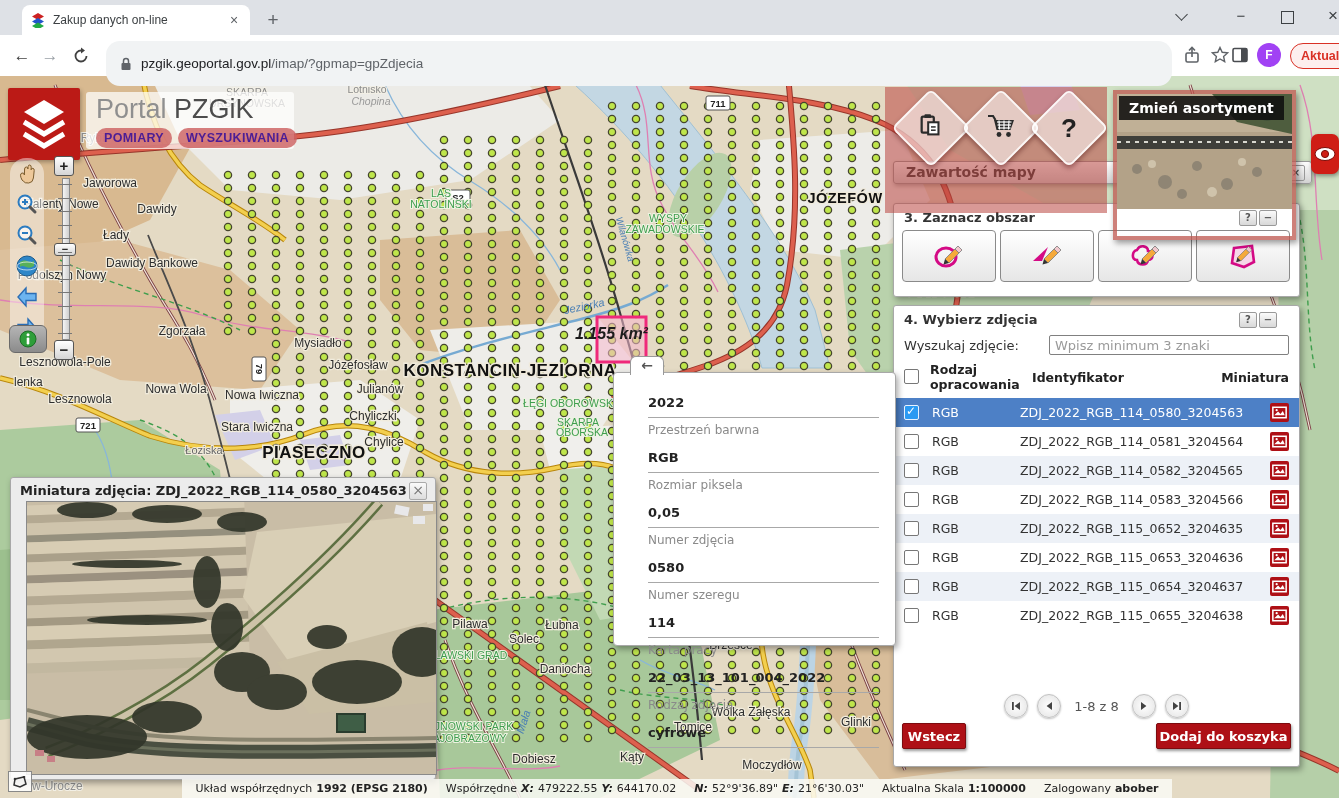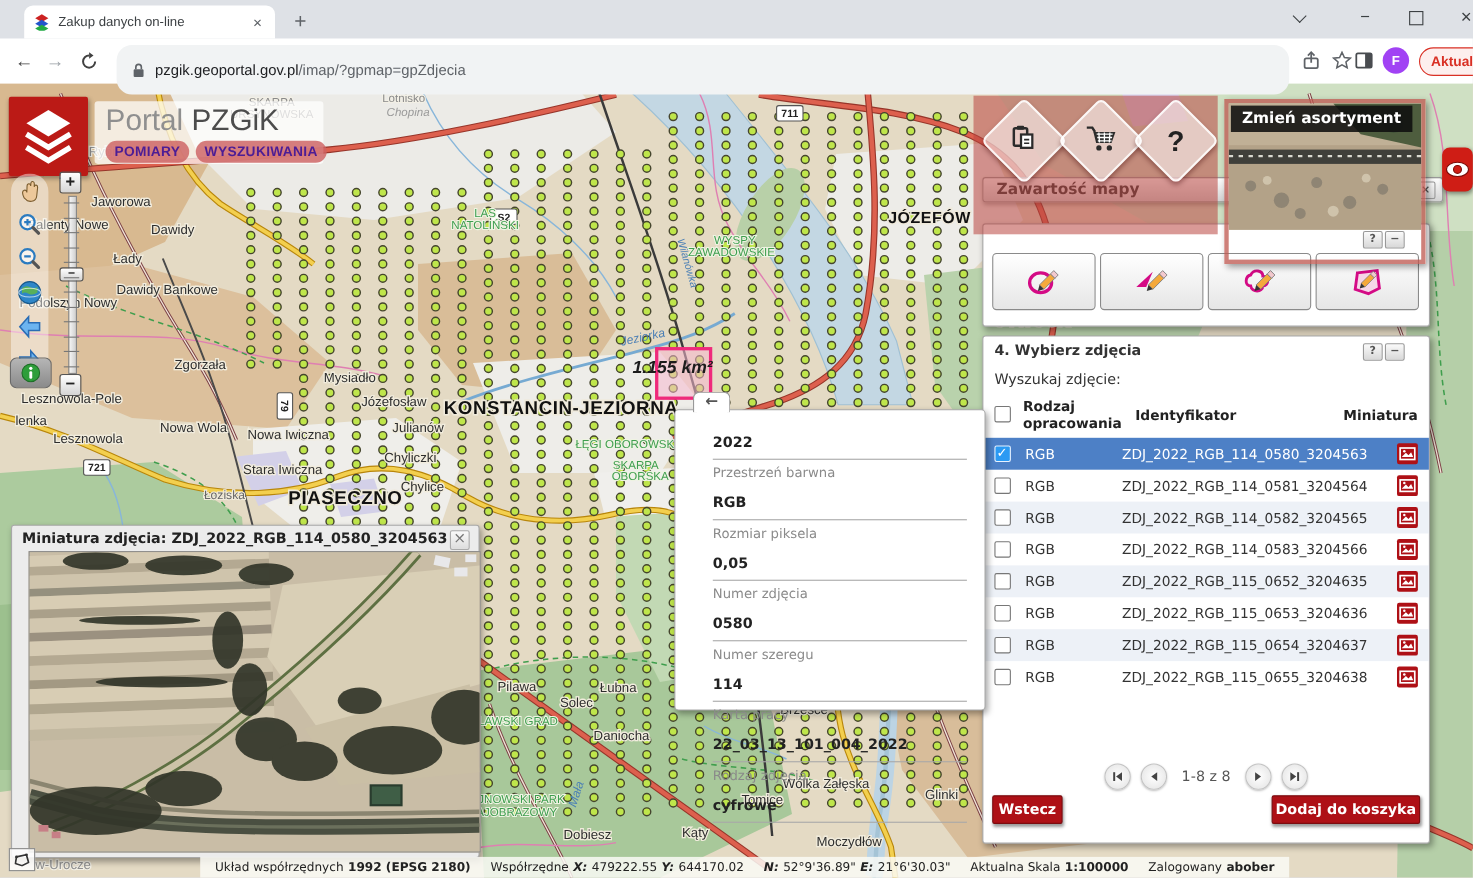--- a/index.html
+++ b/index.html
@@ -1594,20 +1594,21 @@
 <div class="sldbtn abs" style="left:54px;top:340px">−</div>
 
 <div id="toc-header">
   <div class="t">Zawartość mapy</div>
   <div class="pctl" style="right:44px;top:3px">?</div>
   <div class="pctl" style="right:25px;top:3px"><span style="display:inline-block;width:8px;height:7px;border:1.5px solid #555;margin-top:2px"></span></div>
   <div class="pctl" style="right:6px;top:3px">×</div>
 </div>
 
 <div class="panel" style="left:893px;top:203px;width:405px;height:92px">
+  <div class="ptitle">3. Zaznacz obszar</div>
   <div class="pctl" style="right:42px">?</div>
   <div class="pctl" style="right:22px">−</div>
   <div class="toolbtn4" style="left:8px">
     <svg width="32" height="30" viewBox="0 0 32 30">
         <ellipse cx="13" cy="16" rx="10" ry="9" fill="none" stroke="#d40a85" stroke-width="3"></ellipse>
         <g transform="translate(8,2)">
           <path d="M4,16 L14,6 L18,10 L8,20 Z" fill="#f5a93b" stroke="#7a7a7a" stroke-width="0.8"></path>
           <path d="M14,6 L17,3 L21,7 L18,10 Z" fill="#f3c9ce" stroke="#7a7a7a" stroke-width="0.8"></path>
           <path d="M4,16 L8,20 L2.5,21.5 Z" fill="#333"></path>
         </g>
@@ -1643,20 +1644,21 @@
         </g>
       </svg>
   </div>
 </div>
 
 <div class="panel" style="left:893px;top:305px;width:405px;height:460px">
   <div class="ptitle">4. Wybierz zdjęcia</div>
   <div class="pctl" style="right:42px">?</div>
   <div class="pctl" style="right:22px">−</div>
   <div style="position:absolute;left:10px;top:32px;font-size:13px;color:#333">Wyszukaj zdjęcie:</div>
+  <input id="search-input" placeholder="Wpisz minimum 3 znaki" style="">
   <div class="thead">
     <div class="cbx" style="position:absolute;left:10px;top:8px;margin-left:0"></div>
     <div style="position:absolute;left:36px;top:1px;width:85px;line-height:15px">Rodzaj opracowania</div>
     <div style="position:absolute;left:138px;top:9px">Identyfikator</div>
     <div style="position:absolute;right:10px;top:9px">Miniatura</div>
   </div>
   <div class="rows" id="photo-rows">
       <div class="trow sel">
         <span class="cbx on"></span>
         <span class="ctype">RGB</span>

